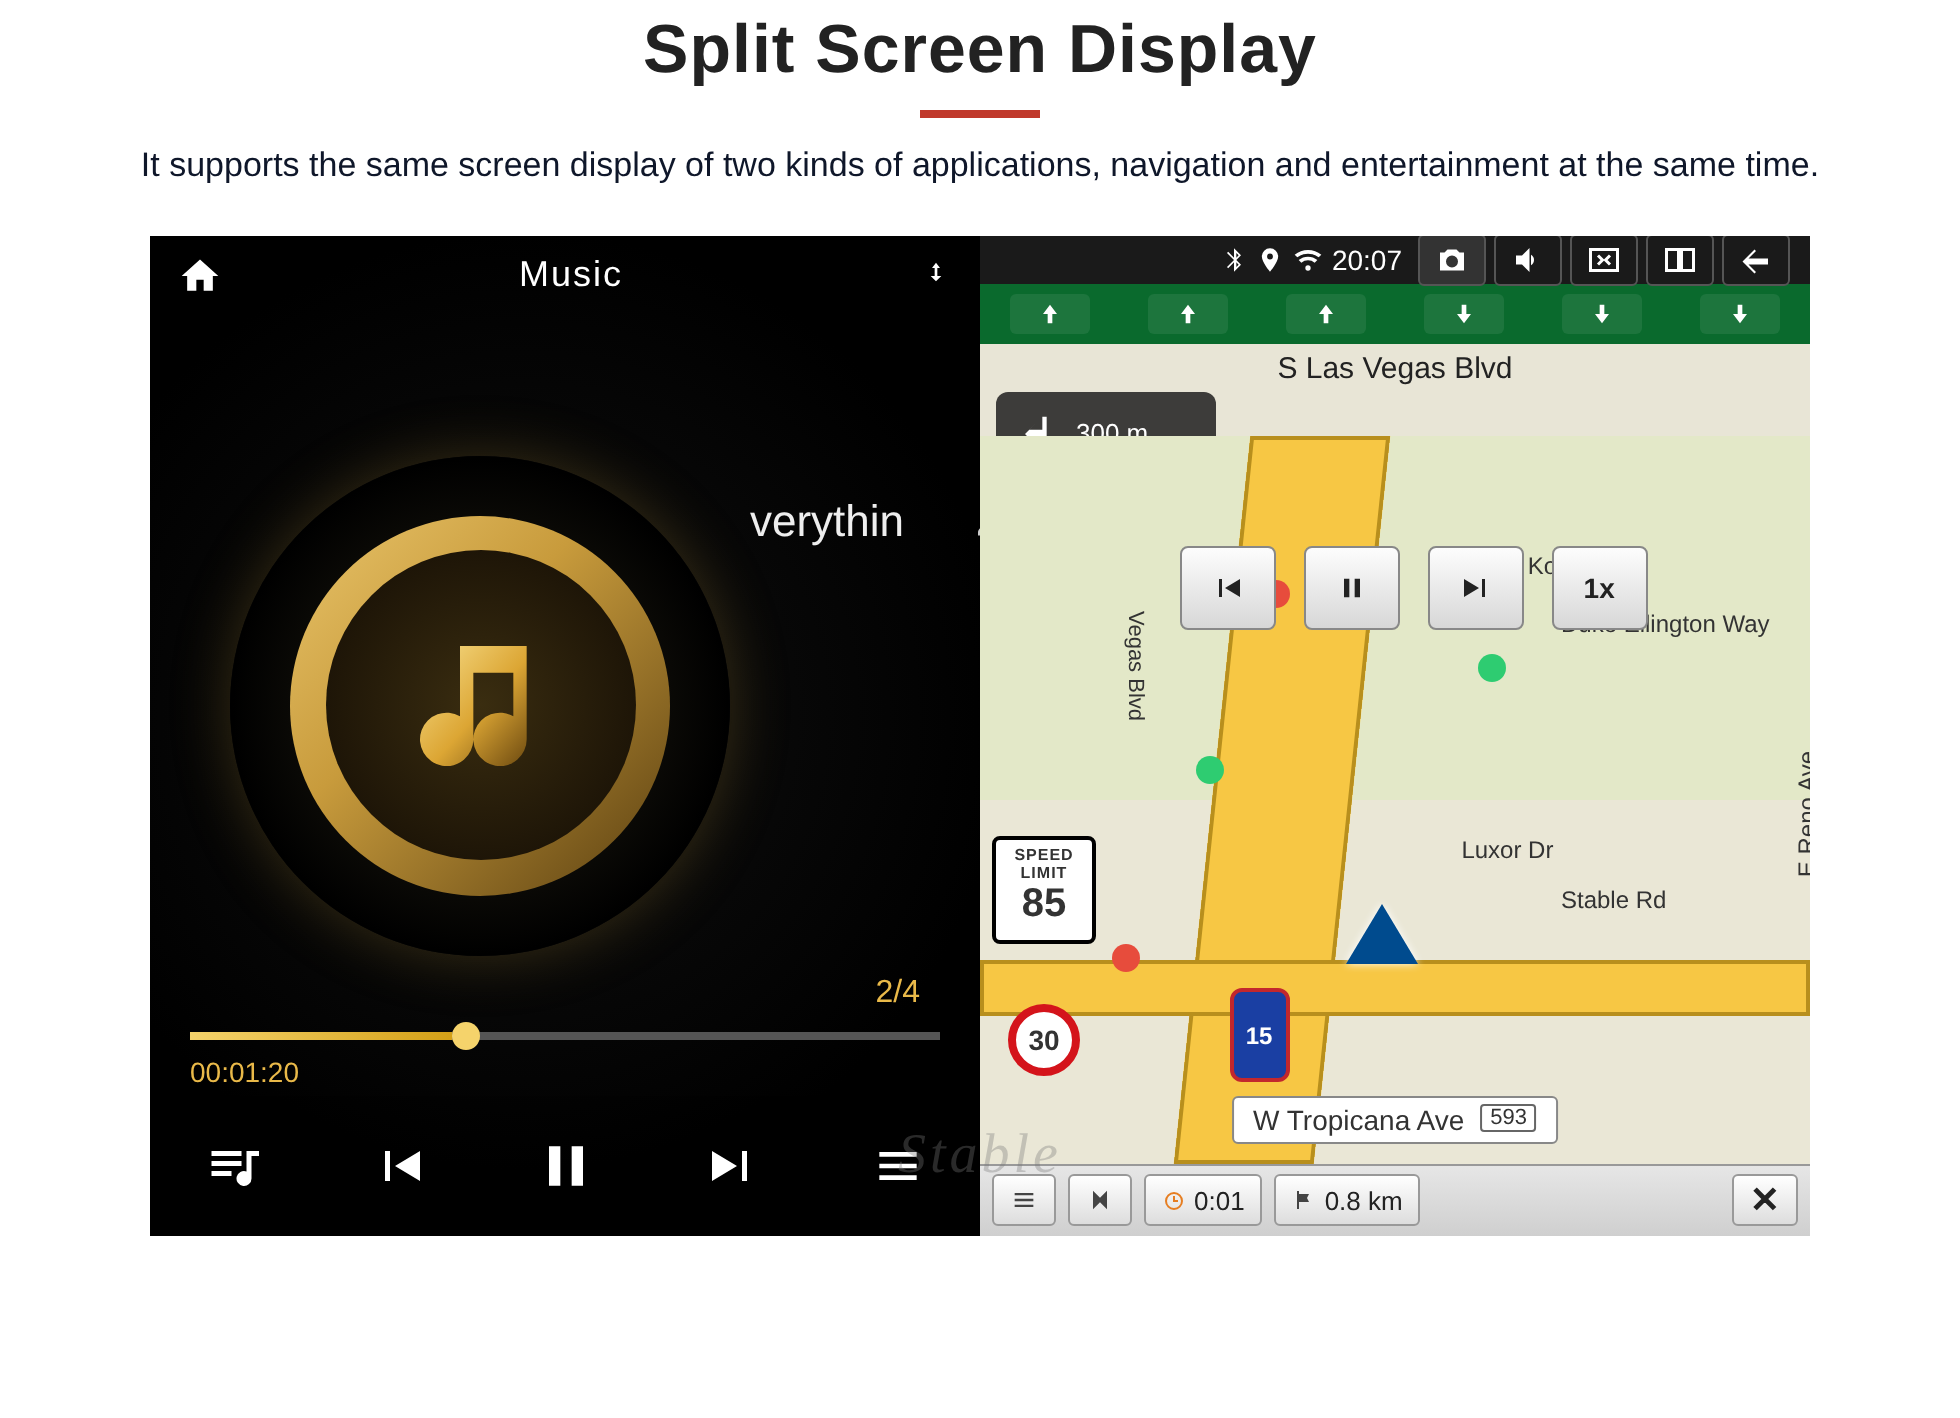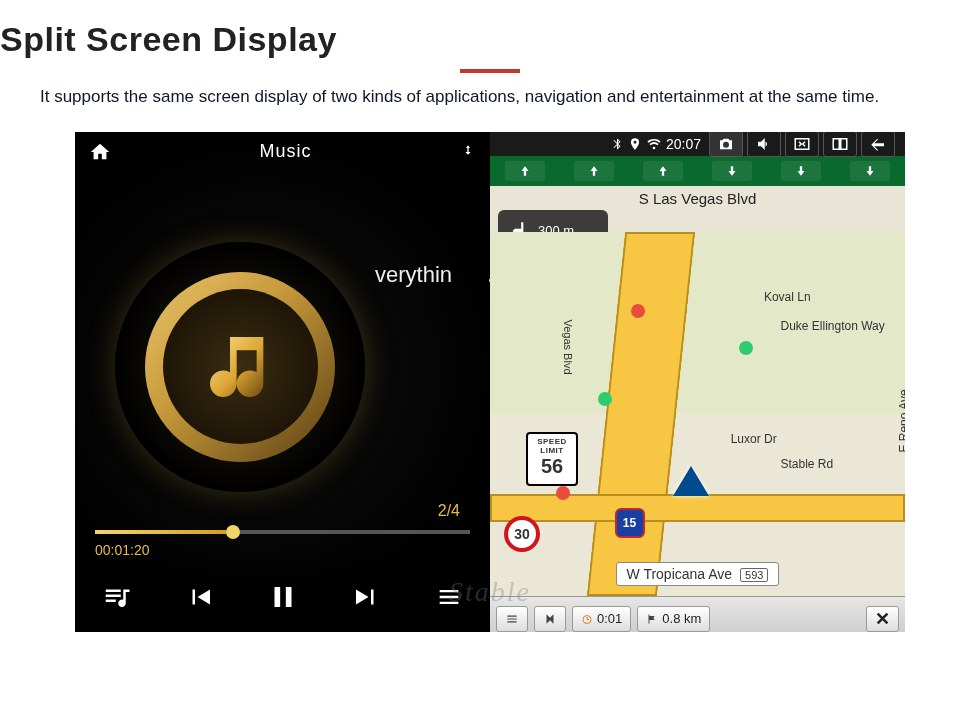--- a/index.html
+++ b/index.html
@@ -5,21 +5,21 @@
   * { box-sizing: border-box; margin: 0; padding: 0; }
   body {
     width: 980px;
     height: 709px;
     background: #fff;
     font-family: Arial, Helvetica, sans-serif;
     color: #333;
     overflow: hidden;
     position: relative;
   }
-  .title-block { padding-top: 20px; }
+  .title-block { text-align: center; padding-top: 6px; }
   .title {
     font-size: 34px;
     font-weight: 700;
     color: #222;
     letter-spacing: .5px;
   }
   .title-underline {
     width: 60px; height: 4px; background: #c0392b;
     margin: 10px auto 12px;
   }
@@ -190,21 +190,21 @@
     transform: skewX(-6deg);
     box-shadow: inset 0 0 0 2px #b88f1d;
   }
   .road-cross {
     position:absolute; left:0; right:0; top:72%; height:28px;
     background:#f7c744;
     box-shadow: inset 0 0 0 2px #b88f1d;
   }
   .i15-shield {
     position:absolute; left:30%; top:76%;
-    width:30px; height:30px;
+    width:30px; height:47px;
     background:#1a3fa3; color:#fff;
     border-radius:6px;
     display:flex; align-items:center; justify-content:center;
     font-size:12px; font-weight:700;
     border:2px solid #c2272d;
   }
   .traffic-light {
     width:14px; height:14px; border-radius:50%;
     position:absolute;
   }
@@ -213,21 +213,20 @@
   .tl3{background:#e74c3c;left:16%;top:70%;}
   .tl4{background:#2ecc71;left:60%;top:30%;}
 
   .speed-sign {
     position:absolute; left:6px; top:55%;
     width:52px; height:54px;
     background:#fff; border:2px solid #000;
     border-radius:4px;
     text-align:center; padding:3px 0;
     font-weight:700;
-    margin-left:30px;
   }
   .speed-sign .lbl { font-size:8px; letter-spacing:.5px; }
   .speed-sign .val { font-size:20px; }
   .speed-badge {
     position:absolute; left:14px; top:78%;
     width:36px; height:36px; border-radius:50%;
     background:#fff; border:4px solid #d4141b;
     display:flex; align-items:center; justify-content:center;
     font-size:14px; font-weight:700;
   }
@@ -241,21 +240,21 @@
   .ml-stable{left:70%;top:62%;}
   .ml-reno{left:92%;top:50%;transform:rotate(-90deg);}
   .ml-vegas{left:12%;top:30%;transform:rotate(90deg);font-size:11px;}
 
   .street-current {
     position:absolute; left:50%; transform:translateX(-50%);
     bottom:46px;
     background:#fff; border:1px solid #888;
     padding:3px 10px; font-size:14px;
     border-radius:3px;
-    display:flex; align-items:flex-end; gap:8px;
+    display:flex; align-items:flex-start; gap:8px;
   }
   .street-current .num-badge {
     background:#fff; border:1px solid #666;
     font-size:11px; padding:0 4px; border-radius:2px;
   }
 
   .vehicle-marker {
     position:absolute; left:44%; bottom:100px;
     width:0; height:0;
     border-left:18px solid transparent;
@@ -276,21 +275,21 @@
     display:flex; align-items:center; justify-content:center;
     font-size:14px; font-weight:700; color:#222;
   }
   .nav-btn svg{ fill:#222; }
 
   .bottom-bar {
     position:absolute; left:0; right:0; bottom:0;
     height:36px;
     background: linear-gradient(#e6e6e6,#cfcfcf);
     border-top:1px solid #999;
-    display:flex; align-items:flex-end;
+    display:flex; align-items:center;
     font-size:13px; color:#222;
     gap:6px; padding:0 6px;
   }
   .bb-btn {
     height:26px; padding:0 8px;
     background:linear-gradient(#fff,#ddd);
     border:1px solid #999; border-radius:3px;
     display:flex; align-items:center; gap:4px;
   }
   .bb-btn svg{ fill:#444; }
@@ -497,34 +496,52 @@
       <div class="road-cross"></div>
       <div class="i15-shield">15</div>
 
       <div class="traffic-light tl1"></div>
       <div class="traffic-light tl2"></div>
       <div class="traffic-light tl3"></div>
       <div class="traffic-light tl4"></div>
 
       <div class="speed-sign">
         <div class="lbl">SPEED LIMIT</div>
-        <div class="val">56</div>
+        <div class="val">85</div>
       </div>
       <div class="speed-badge">30</div>
 
       <span class="map-label ml-koval">Koval Ln</span>
       <span class="map-label ml-duke">Duke Ellington Way</span>
       <span class="map-label ml-luxor">Luxor Dr</span>
       <span class="map-label ml-stable">Stable Rd</span>
       <span class="map-label ml-reno">E Reno Ave</span>
       <span class="map-label ml-vegas">Vegas Blvd</span>
 
       <div class="vehicle-marker"></div>
     </div>
 
+    <div class="nav-btns">
+      <div class="nav-btn">
+        <svg width="18" height="18" viewBox="0 0 24 24">
+            <path d="M6 6h2v12H6zM20 6v12l-10-6z"></path>
+          </svg>
+      </div>
+      <div class="nav-btn">
+        <svg width="16" height="16" viewBox="0 0 24 24">
+            <path d="M6 5h4v14H6zm8 0h4v14h-4z"></path>
+          </svg>
+      </div>
+      <div class="nav-btn">
+        <svg width="18" height="18" viewBox="0 0 24 24">
+            <path d="M16 6h2v12h-2zM4 6l10 6-10 6z"></path>
+          </svg>
+      </div>
+      <div class="nav-btn">1x</div>
+    </div>
 
     <div class="street-current">
       <span>W Tropicana Ave</span>
       <span class="num-badge">593</span>
     </div>
 
     <div class="bottom-bar">
       <div class="bb-btn">
         <svg width="14" height="14" viewBox="0 0 24 24">
             <path d="M4 6h16v2H4zm0 5h16v2H4zm0 5h16v2H4z"></path>

